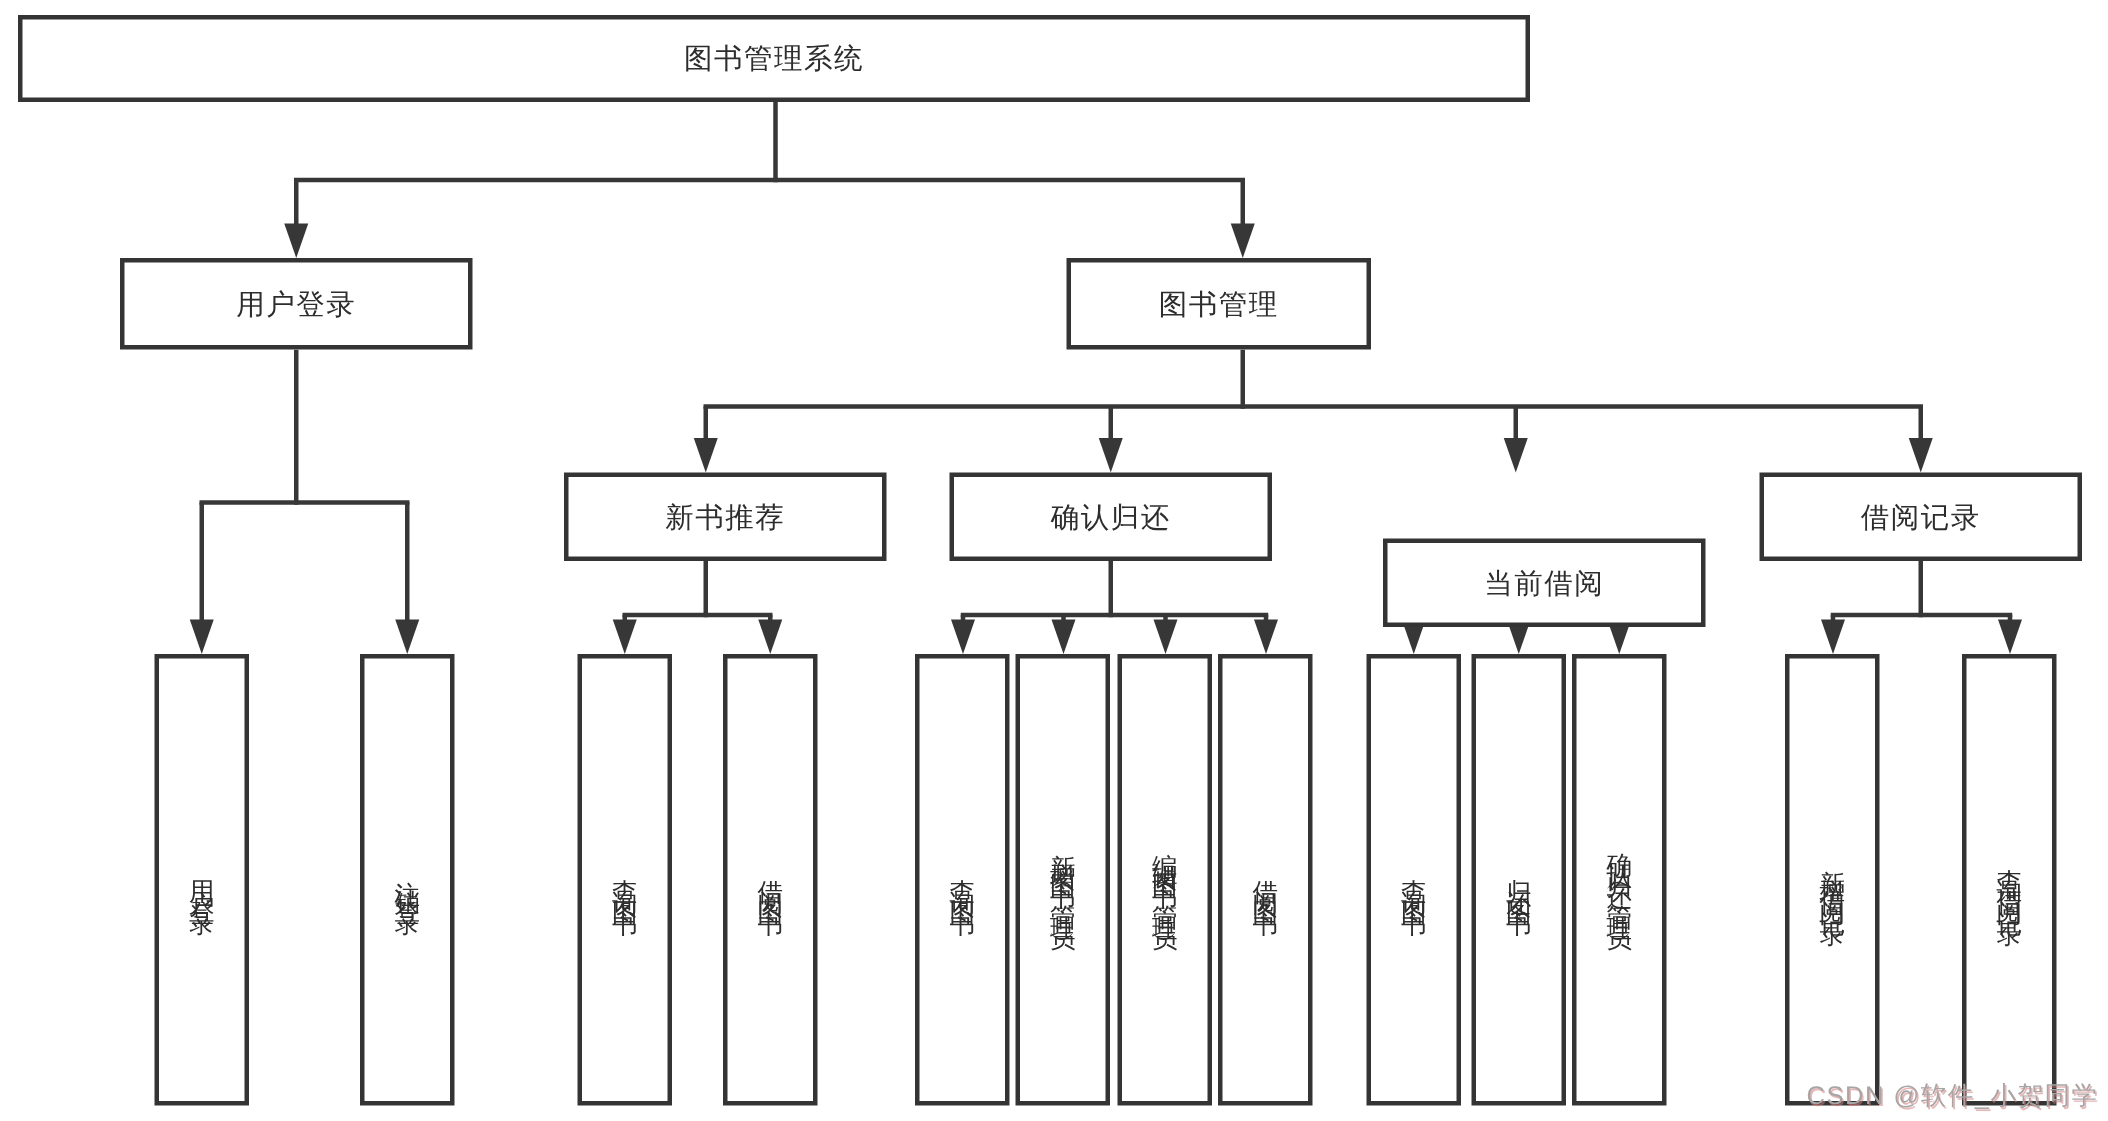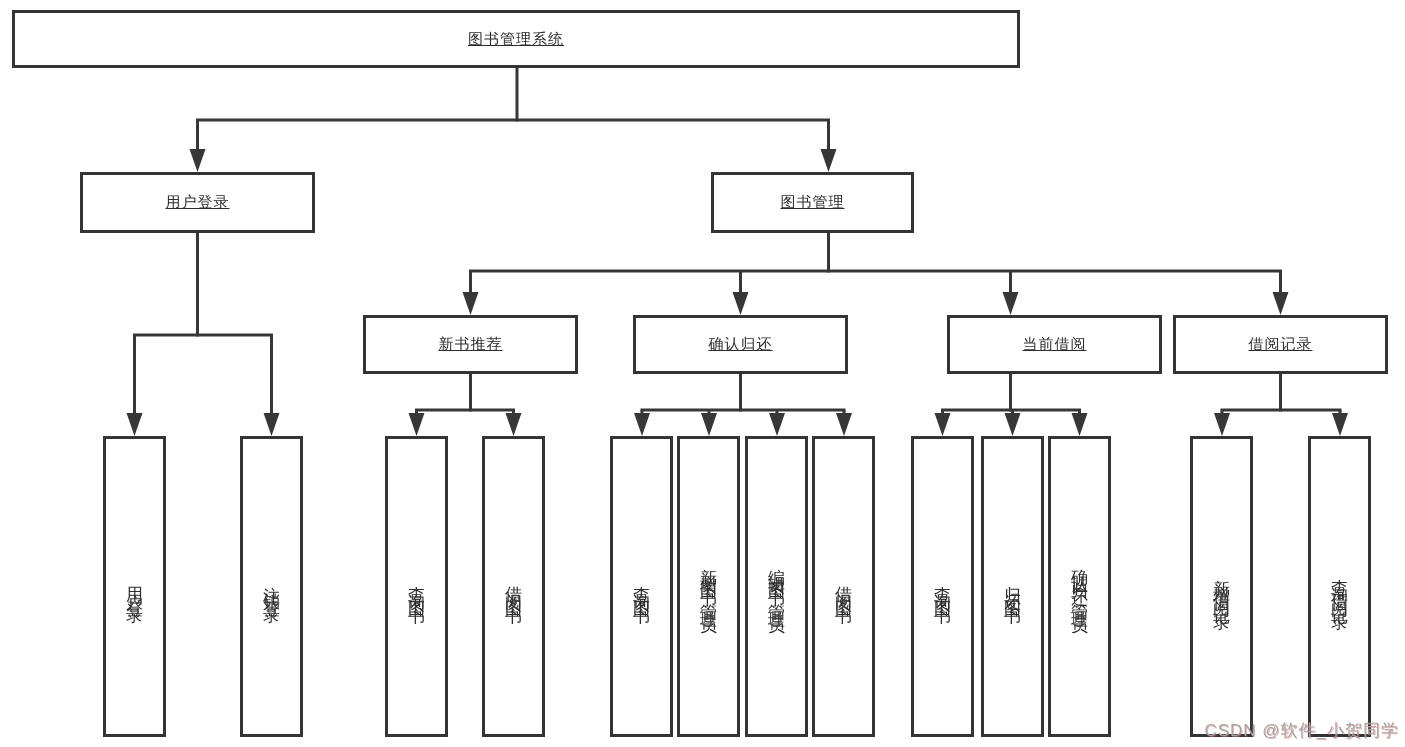--- a/index.html
+++ b/index.html
@@ -25,28 +25,28 @@
   .node {
     position: absolute;
     box-sizing: border-box;
     background: #ffffff;
     border: 3px solid #343434;
     display: flex;
     align-items: center;
     justify-content: center;
     color: #2d2d2d;
   }
-  .node.h-label { font-size: 15px; letter-spacing: 1px; text-decoration: underline; }
+  .node.h-label { font-size: 19px; letter-spacing: 1px; }
   .root-box   { left: 12px;  top: 10px;  width: 1008px; height: 58px; }
   .lvl2-a     { left: 80px;  top: 172px; width: 235px;  height: 61px; }
   .lvl2-b     { left: 711px; top: 172px; width: 203px;  height: 61px; }
   .lvl3       { top: 315px; width: 215px; height: 59px; }
-  .lvl3-0 { left: 363px; }
+  .lvl3-0 { left: 376px; }
   .lvl3-1 { left: 633px; }
-  .lvl3-2 { left: 947px; }
+  .lvl3-2 { left: 922px; margin-top: 44px; }
   .lvl3-3 { left: 1173px; }
   .leaf {
     top: 436px;
     width: 63px;
     height: 301px;
     border-width: 3px;
   }
   .leaf .vtext {
     writing-mode: vertical-rl;
     text-orientation: mixed;

